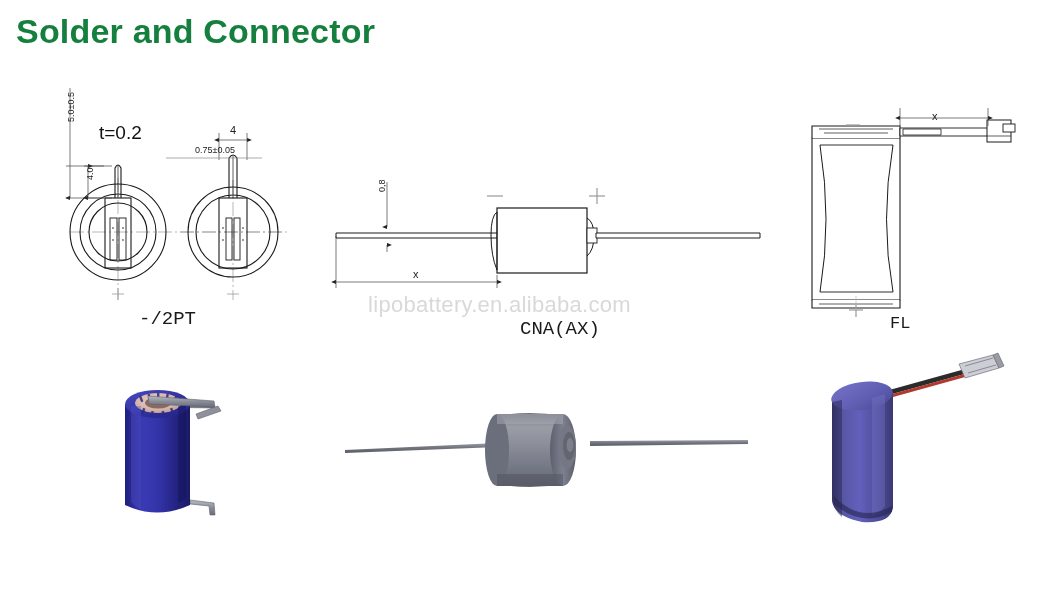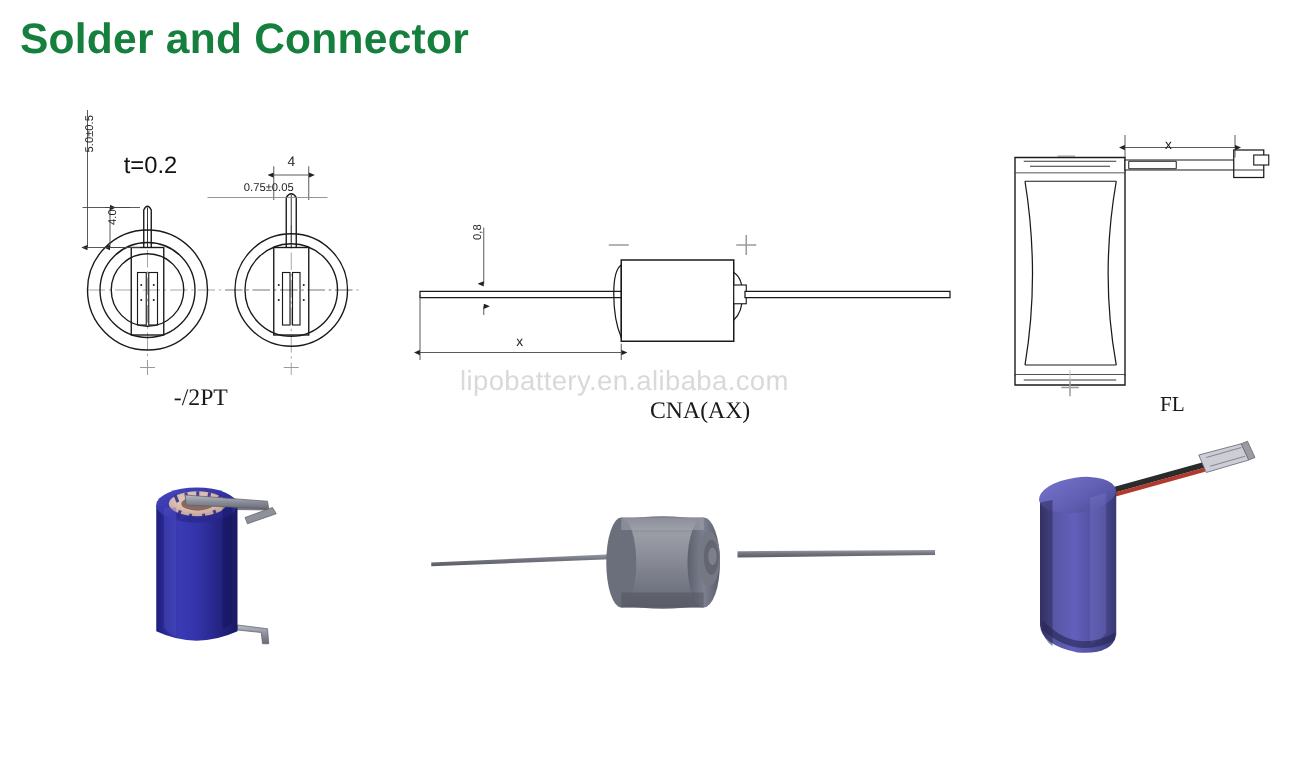--- a/index.html
+++ b/index.html
@@ -29,21 +29,21 @@
     left: 0; top: 0;
     width: 1042px; height: 613px;
     pointer-events: none;
   }
 
   .caption {
     position: absolute;
     font-size: 19px;
     color: #1a1a1a;
     white-space: nowrap;
-    font-family: Liberation Serif, serif;
+    font-family: Liberation Mono, monospace;
   }
   .caption.small { font-size: 17px; }
 
   .dim-label {
     position: absolute;
     font-size: 9px;
     color: #222;
     white-space: nowrap;
     font-family: "Liberation Sans", sans-serif;
   }
@@ -384,15 +384,15 @@
 <div class="caption" style="left:139px; top:308px;">-/2PT</div>
 
 <div class="dim-label v" style="left:377px; top:192px;">0,8</div>
 
 <div class="dim-label mid" style="left:413px; top:268px;">x</div>
 
 <div class="caption" style="left:520px; top:318px;">CNA(AX)</div>
 
 <div class="dim-label mid" style="left:932px; top:110px;">x</div>
 
-<div class="caption small" style="left:928px; top:314px;text-align:right;">FL</div>
+<div class="caption small" style="left:890px; top:314px;text-align:right;">FL</div>
 
 <div class="watermark" style="left:368px; top:292px;">lipobattery.en.alibaba.com</div>
 
 </body></html>

